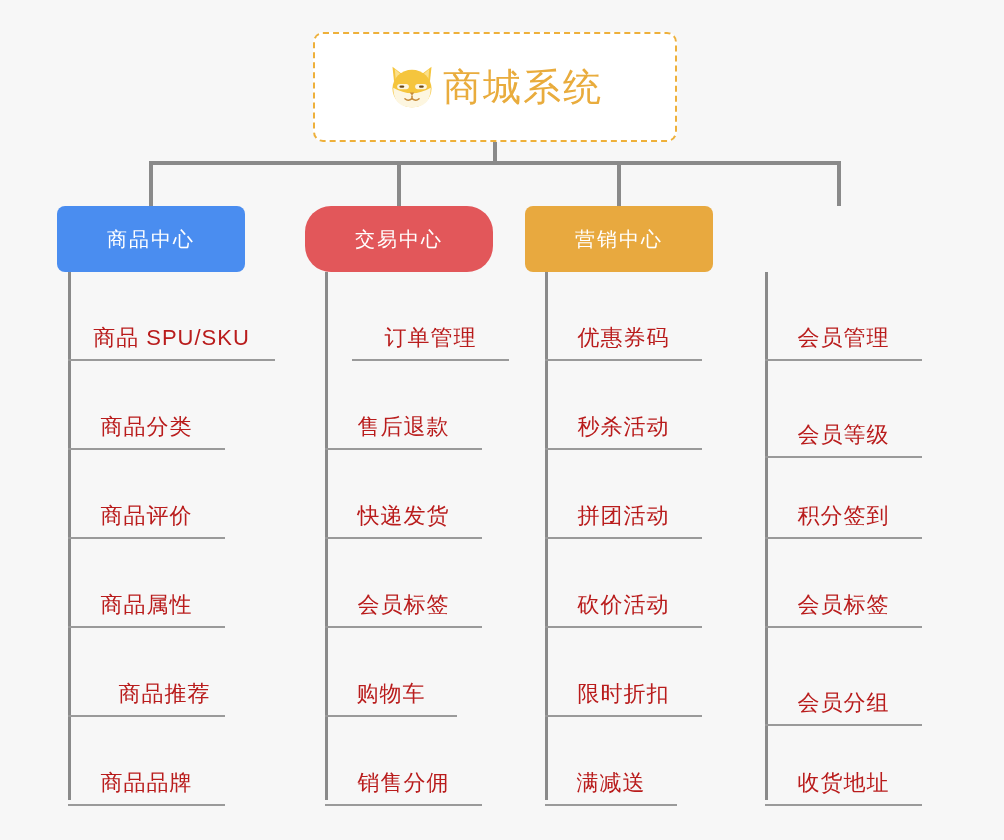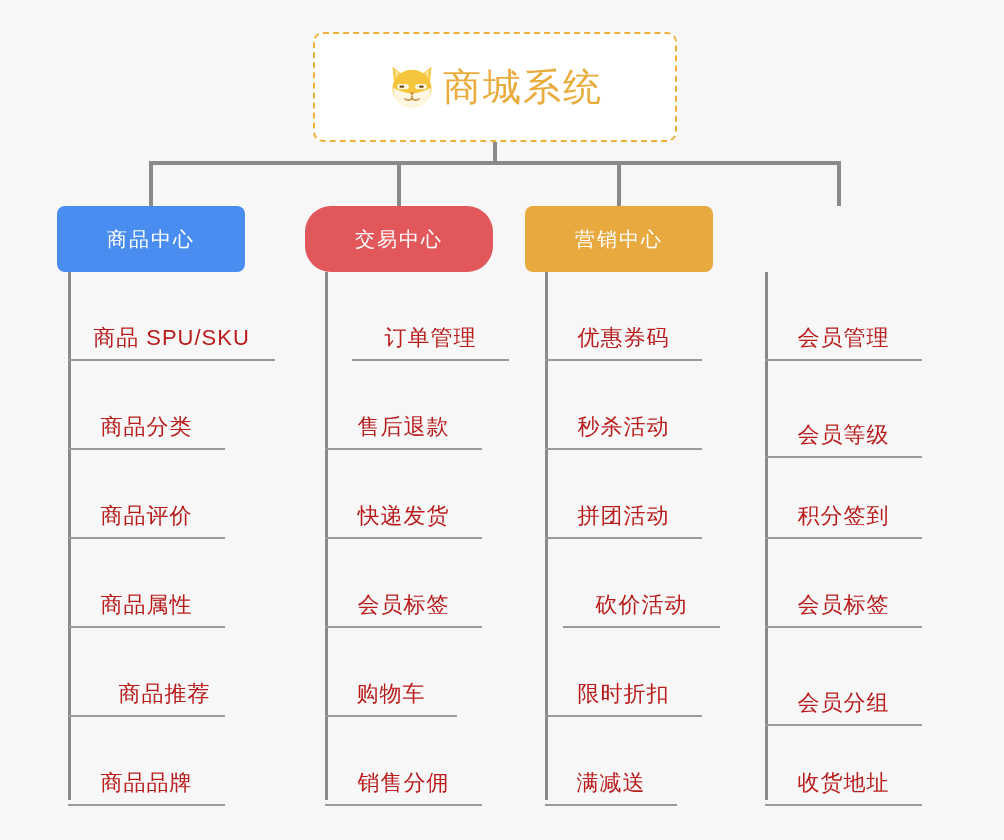--- a/index.html
+++ b/index.html
@@ -202,21 +202,21 @@
     <div class="spine"></div>
     <div class="leaf-item" style="top:0px;   width:157px;">
         <span class="leaf-label">优惠券码</span>
       </div>
     <div class="leaf-item" style="top:89px;  width:157px;">
         <span class="leaf-label">秒杀活动</span>
       </div>
     <div class="leaf-item" style="top:178px; width:157px;">
         <span class="leaf-label">拼团活动</span>
       </div>
-    <div class="leaf-item" style="top:267px; width:157px;margin-left:18px;">
+    <div class="leaf-item" style="top:267px; width:157px;">
         <span class="leaf-label">砍价活动</span>
       </div>
     <div class="leaf-item" style="top:356px; width:157px;">
         <span class="leaf-label">限时折扣</span>
       </div>
     <div class="leaf-item" style="top:445px; width:132px;">
         <span class="leaf-label">满减送</span>
       </div>
   </div>
 

